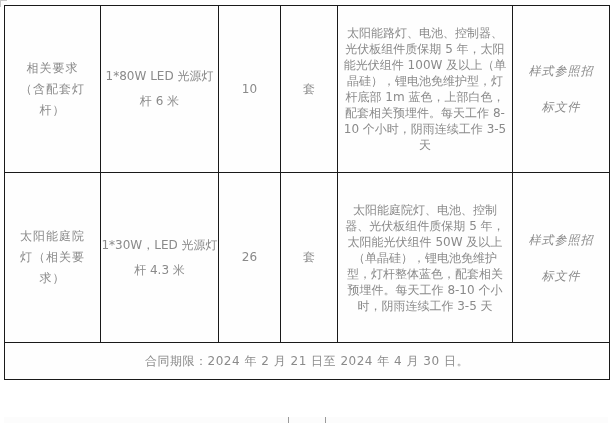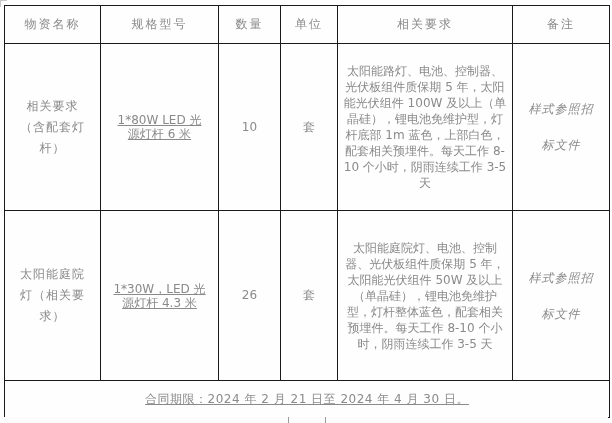--- a/index.html
+++ b/index.html
@@ -37,21 +37,21 @@
     text-align: center;
     background: #fefefe;
     overflow: hidden;
   }
   tr.header-row { height: 38px; }
   tr.row-1 { height: 167px; }
   tr.row-2 { height: 170px; }
   tr.footer-row { height: 37px; }
   th.hdr { letter-spacing: 2px; font-size: 12.5px; }
   td.name-cell { line-height: 21px; padding: 2px 10px; letter-spacing: 1px; }
-  td.spec-cell { line-height: 14px; padding: 2px 12px; text-decoration: underline; }
+  td.spec-cell { line-height: 25px; padding: 2px 0; }
   td.qty-cell, td.unit-cell { line-height: 21px; }
   td.req-cell {
     text-align: justify;
     text-justify: inter-character;
     line-height: 16px;
     padding: 2px 5px;
     font-size: 12px;
     margin-top: 7px;
   }
   td.remark-cell { padding: 0; font-style: italic; }
@@ -59,21 +59,20 @@
     width: 68px;
     margin: 0 auto;
     line-height: 36px;
     letter-spacing: 1px;
     word-break: break-all;
   }
   td.footer-cell {
     text-align: left;
     letter-spacing: 0.5px;
     font-size: 12px;
-    text-decoration: underline;
   }
   
   .partial-row {
     position: absolute;
     left: 4px;
     top: 417px;
     width: 604px;
     height: 6px;
     background: #fcfcfc;
   }
@@ -96,28 +95,20 @@
   <table class="main">
     <colgroup>
       <col style="width:96px">
       <col style="width:118px">
       <col style="width:62px">
       <col style="width:57px">
       <col style="width:175px">
       <col style="width:97px">
     </colgroup>
     <tbody>
-      <tr class="header-row">
-        <th class="hdr">物资名称</th>
-        <th class="hdr">规格型号</th>
-        <th class="hdr">数量</th>
-        <th class="hdr">单位</th>
-        <th class="hdr">相关要求</th>
-        <th class="hdr">备注</th>
-      </tr>
 
       <tr class="row-1">
         <td class="name-cell">相关要求（含配套灯杆）</td>
         <td class="spec-cell">1*80W LED 光源灯杆 6 米</td>
         <td class="qty-cell">10</td>
         <td class="unit-cell">套</td>
         <td class="req-cell">太阳能路灯、电池、控制器、光伏板组件质保期 5 年，太阳能光伏组件 100W 及以上（单晶硅），锂电池免维护型，灯杆底部 1m 蓝色，上部白色，配套相关预埋件。每天工作 8-10 个小时，阴雨连续工作 3-5 天</td>
         <td class="remark-cell">
           <div class="remark-inner">样式参照招标文件</div>
         </td>

